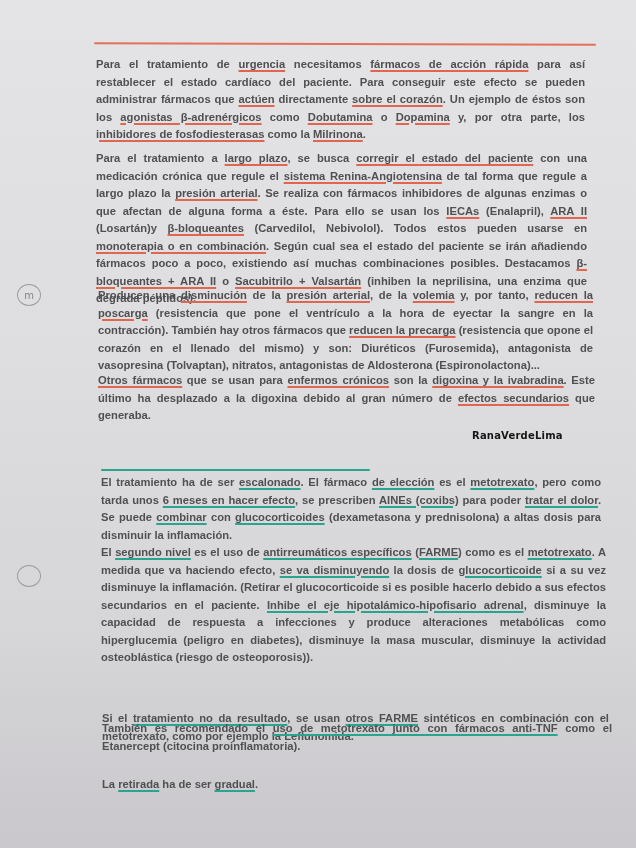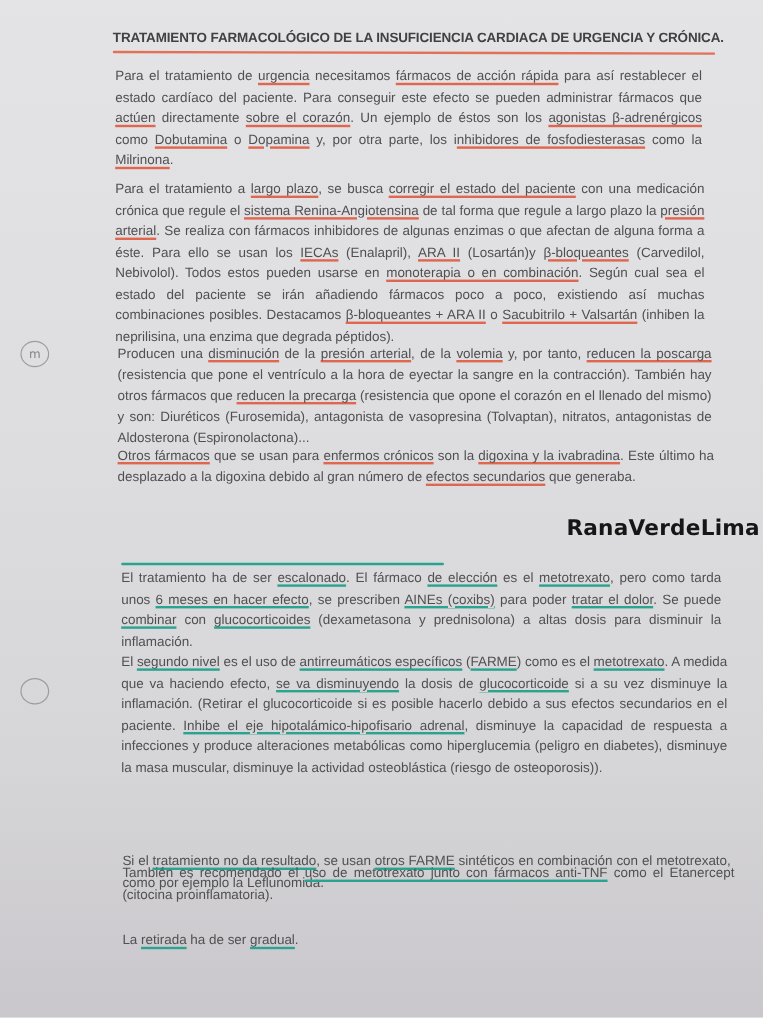--- a/index.html
+++ b/index.html
@@ -10,45 +10,44 @@
     color: #4a4a4c;
     position: relative;
   }
   .page { position: absolute; left: 0; top: 0; width: 636px; height: 848px; }
   .h {
     position: absolute; font-weight: bold; font-size: 11.2px; letter-spacing: -0.1px;
     color: #414143; white-space: nowrap;
   }
   .p {
     position: absolute; font-size: 11.2px; line-height: 17.5px; color: #505052;
-    text-align: justify; text-align-last: left;
+    text-align: justify; text-align-last: left; font-weight: bold;
   }
   .u-red { text-decoration: underline; text-decoration-color: #e0674f; text-decoration-thickness: 2px; text-underline-offset: 2px; }
   .u-teal { text-decoration: underline; text-decoration-color: #2aa38f; text-decoration-thickness: 2px; text-underline-offset: 2px; }
   .h1 { left: 94px; top: 26px; width: 500px; }
   .h1-line { position: absolute; left: 94px; top: 43px; width: 502px; height: 2px; background: #e37158; border-radius: 1px; transform: rotate(0.15deg); }
   .h2 { left: 101px; top: 453px; }
   .h2-line { position: absolute; left: 101px; top: 469px; width: 269px; height: 2px; background: #2aa38f; border-radius: 1px; }
   .watermark {
-    position: absolute; left: 472px; top: 430px; font-weight: bold; font-size: 18px;
+    position: absolute; left: 472px; top: 430px; font-weight: bold; font-size: 10px;
     color: #161616; font-family: "DejaVu Sans", sans-serif; letter-spacing: 0.2px;
   }
   .margin-mark {
     position: absolute; width: 22px; height: 20px; border-radius: 50%;
     border: 1.5px solid #8d8d90; opacity: 0.8;
     display: flex; align-items: center; justify-content: center;
     font-size: 10px; color: #6d6d70; font-family: "DejaVu Sans", sans-serif;
   }
 </style>
 </head>
 <body>
 
 <div class="page">
 
-  <div class="h h1">TRATAMIENTO FARMACOLÓGICO DE LA INSUFICIENCIA CARDIACA DE URGENCIA Y CRÓNICA.</div>
   <div class="h1-line"></div>
 
   <div class="p" style="left:96px; top:56px; width:489px;"><span>Para el tratamiento de </span><span class="u-red">urgencia</span><span> necesitamos </span><span class="u-red">fármacos de acción rápida</span><span> para así restablecer el estado cardíaco del paciente. Para conseguir este efecto se pueden administrar fármacos que </span><span class="u-red">actúen</span><span> directamente </span><span class="u-red">sobre el corazón</span><span>. Un ejemplo de éstos son los </span><span class="u-red">agonistas β-adrenérgicos</span><span> como </span><span class="u-red">Dobutamina</span><span> o </span><span class="u-red">Dopamina</span><span> y, por otra parte, los i</span><span class="u-red">nhibidores de fosfodiesterasas</span><span> como la </span><span class="u-red">Milrinona</span><span>.</span></div>
   <div class="p" style="left:96px; top:150px; width:491px;"><span>Para el tratamiento a </span><span class="u-red">largo plazo</span><span>, se busca </span><span class="u-red">corregir el estado del paciente</span><span> con una medicación crónica que regule el </span><span class="u-red">sistema Renina-Angiotensina</span><span> de tal forma que regule a largo plazo la </span><span class="u-red">presión arterial</span><span>. Se realiza con fármacos inhibidores de algunas enzimas o que afectan de alguna forma a éste. Para ello se usan los </span><span class="u-red">IECAs</span><span> (Enalapril), </span><span class="u-red">ARA II</span><span> (Losartán)y </span><span class="u-red">β-bloqueantes</span><span> (Carvedilol, Nebivolol). Todos estos pueden usarse en </span><span class="u-red">monoterapia o en combinación</span><span>. Según cual sea el estado del paciente se irán añadiendo fármacos poco a poco, existiendo así muchas combinaciones posibles. Destacamos </span><span class="u-red">β-bloqueantes + ARA II</span><span> o </span><span class="u-red">Sacubitrilo + Valsartán</span><span> (inhiben la neprilisina, una enzima que degrada péptidos).</span></div>
 
   <div class="margin-mark" style="left:17px; top:284px;">
       <span>m</span>
     </div>
 
   <div class="p" style="left:98px; top:287px; width:495px;"><span>Producen una </span><span class="u-red">disminución</span><span> de la </span><span class="u-red">presión arterial</span><span>, de la </span><span class="u-red">volemia</span><span> y, por tanto, </span><span class="u-red">reducen la poscarga</span><span> (resistencia que pone el ventrículo a la hora de eyectar la sangre en la contracción). También hay otros fármacos que </span><span class="u-red">reducen la precarga</span><span> (resistencia que opone el corazón en el llenado del mismo) y son: Diuréticos (Furosemida), antagonista de vasopresina (Tolvaptan), nitratos, antagonistas de Aldosterona (Espironolactona)...</span></div>

